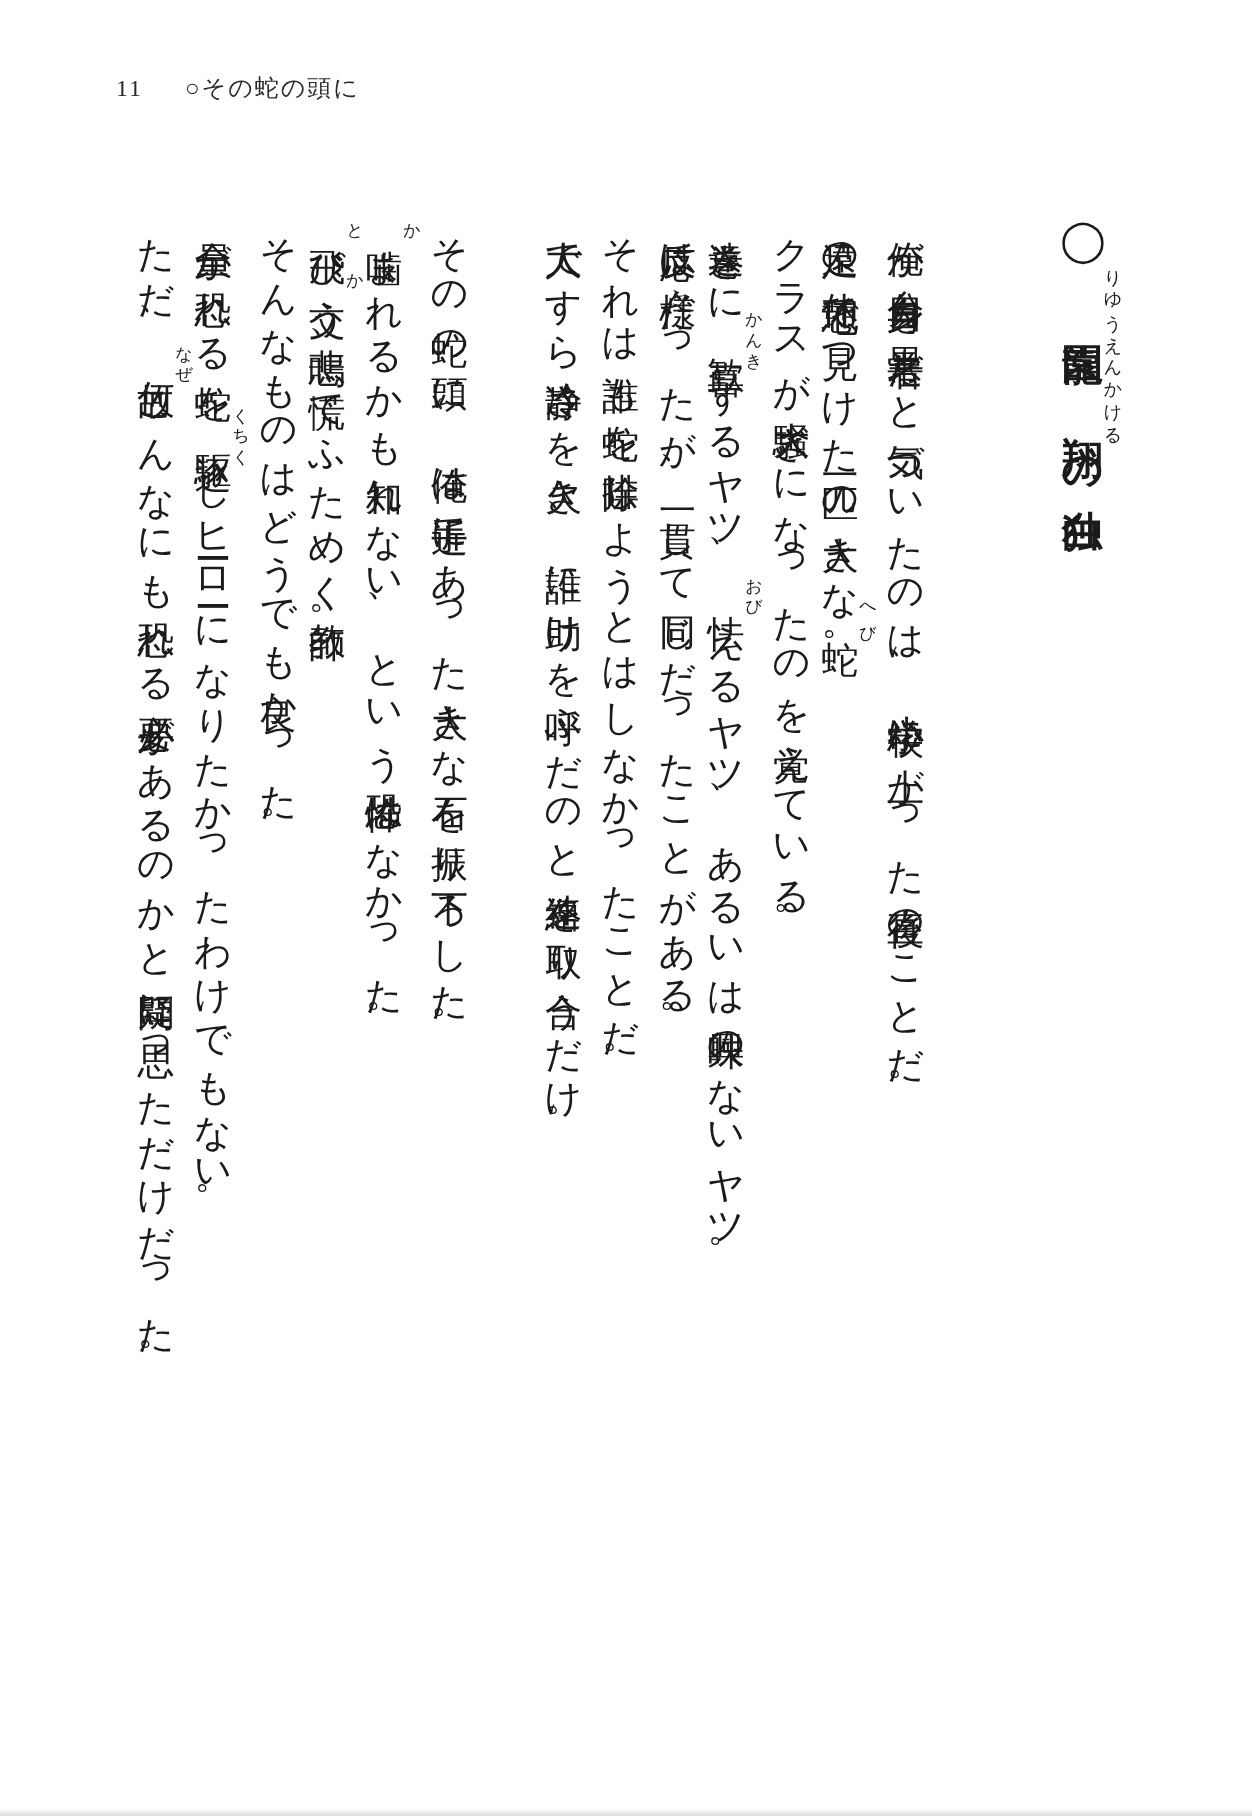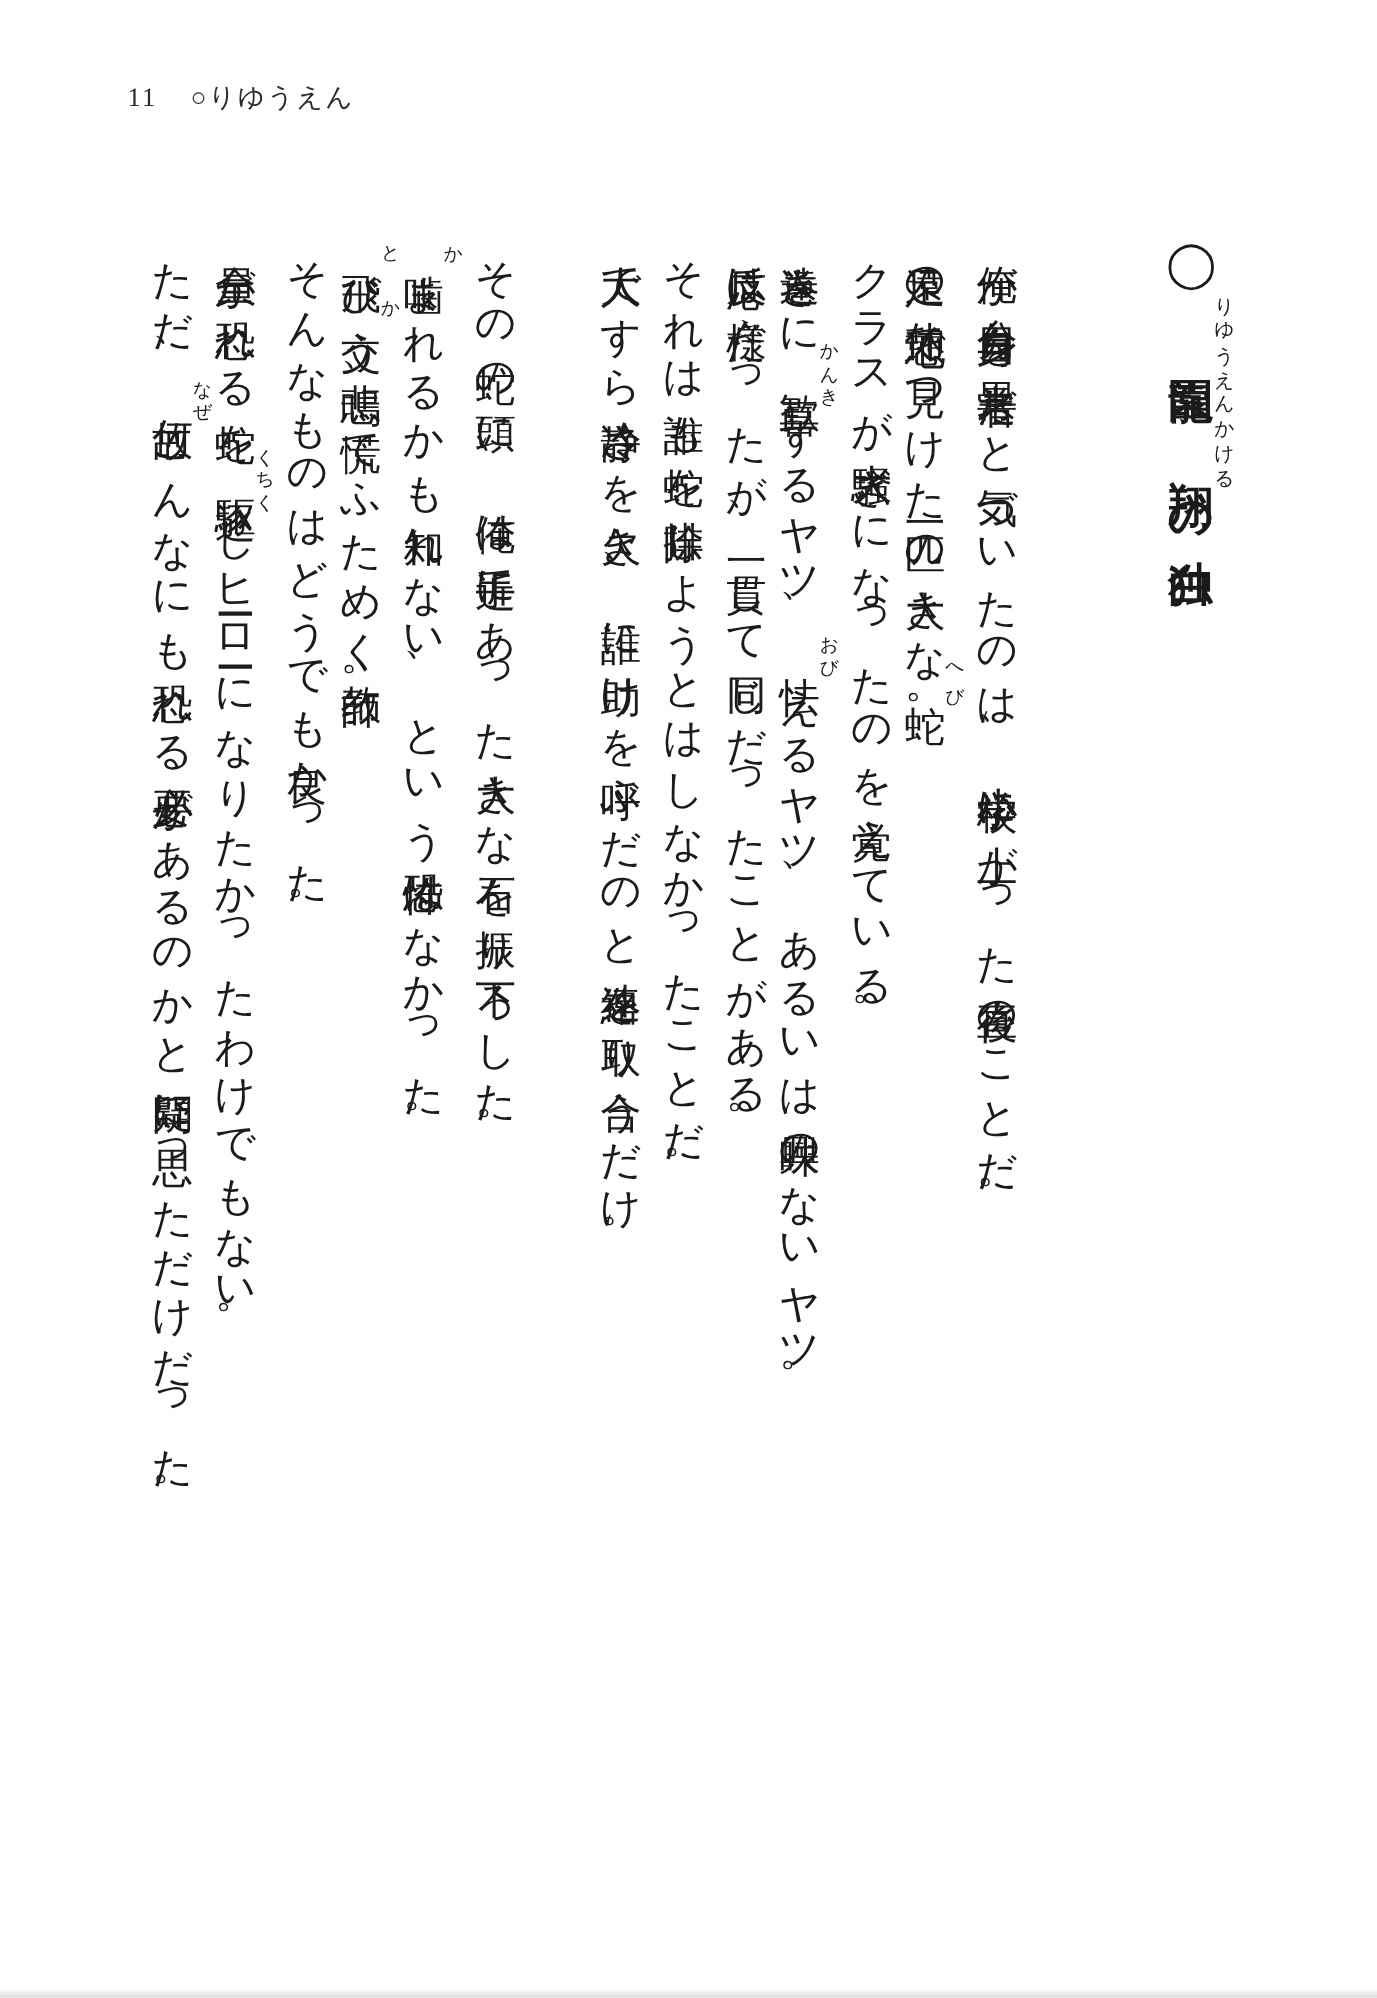--- a/index.html
+++ b/index.html
@@ -7,21 +7,21 @@
     position:relative;
     width:1252px; height:1816px;
     background:#ffffff;
     overflow:hidden;
     font-family:"Liberation Serif","DejaVu Serif",serif;
     color:#1b1b1b;
   }
   
   .header {
     position:absolute; top:72px; left:116px;
-    display:flex; align-items:baseline; gap:30px;
+    display:flex; align-items:baseline; gap:42px;
     font-size:24px; letter-spacing:2px; color:#2a2a2a;
   }
   
   .title-col {
     position:absolute; top:216px; left:1050px;
     height:1500px;
     writing-mode:vertical-rl; text-orientation:mixed;
     font-size:41px; font-weight:bold;
     letter-spacing:2px; line-height:66px;
     white-space:nowrap;
@@ -42,21 +42,21 @@
     background:linear-gradient(to bottom, rgba(0,0,0,0), rgba(0,0,0,0.14));
   }
 </style>
 </head>
 <body>
 
 <div class="page">
 
   <div class="header">
     <span>11</span>
-    <span>○りゆうえん</span>
+    <span>○その蛇の頭に</span>
   </div>
 
   <div class="title-col" id="title-col">◯<ruby>龍園<rt>りゆうえん</rt></ruby><ruby>翔<rt>かける</rt></ruby>の独白</div>
 
   <div id="text-area">
       <div class="tcol" style="left: 877px;">俺が自分自身を異常者だと気づいたのは、小学校に上がった直後のことだ。</div>
       <div class="tcol" style="left: 820px;">遠足の休憩地で見つけた一匹の大きな<ruby>蛇<rt>へび</rt></ruby>。</div>
       <div class="tcol" style="left: 763px;">クラスが大騒ぎになったのを覚えている。</div>
       <div class="tcol" style="left: 706px;">遠巻きに<ruby>歓喜<rt>かんき</rt></ruby>するヤツ、<ruby>怯<rt>おび</rt></ruby>えるヤツ、あるいは興味のないヤツ。</div>
       <div class="tcol" style="left: 649px;">反応は様々だったが、一貫して同じだったことがある。</div>

